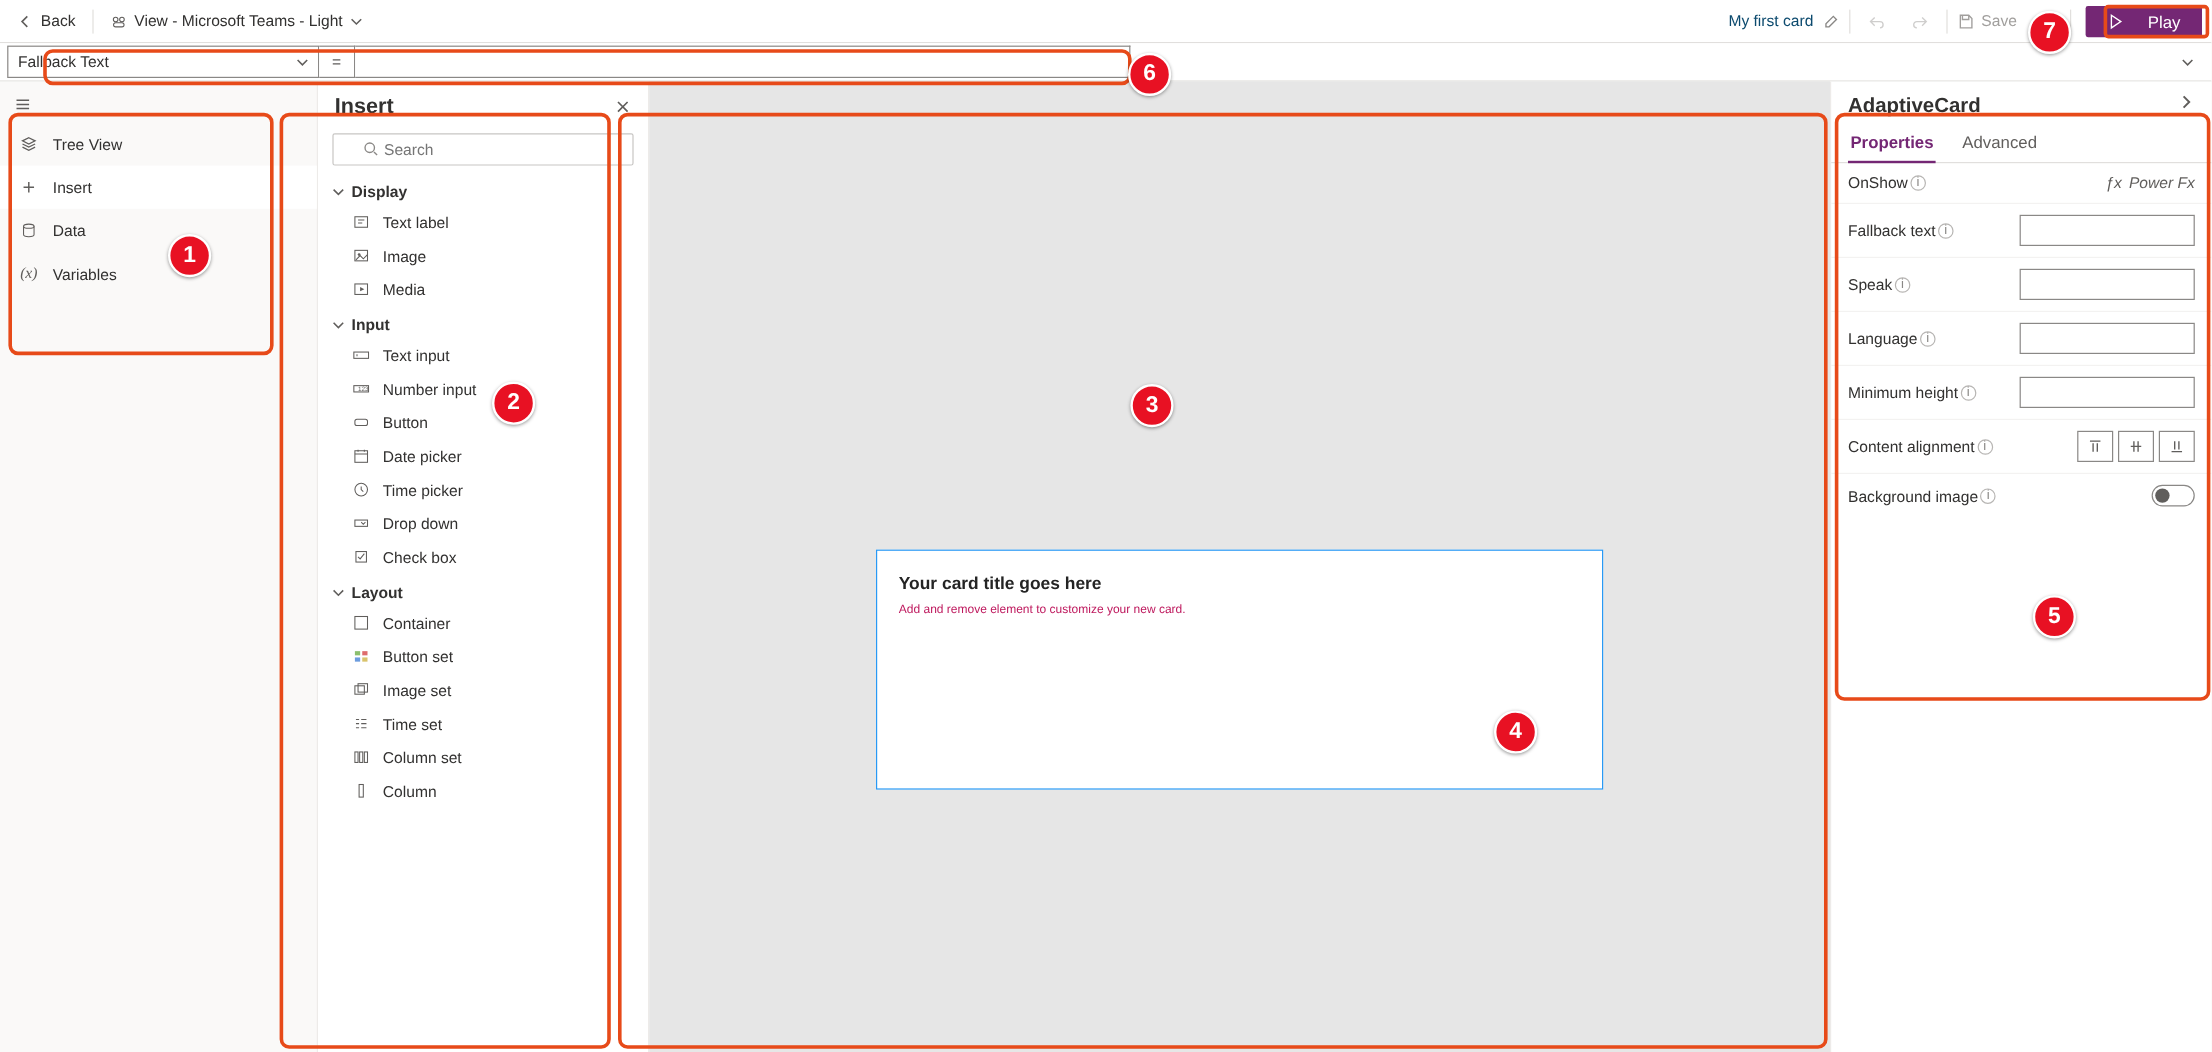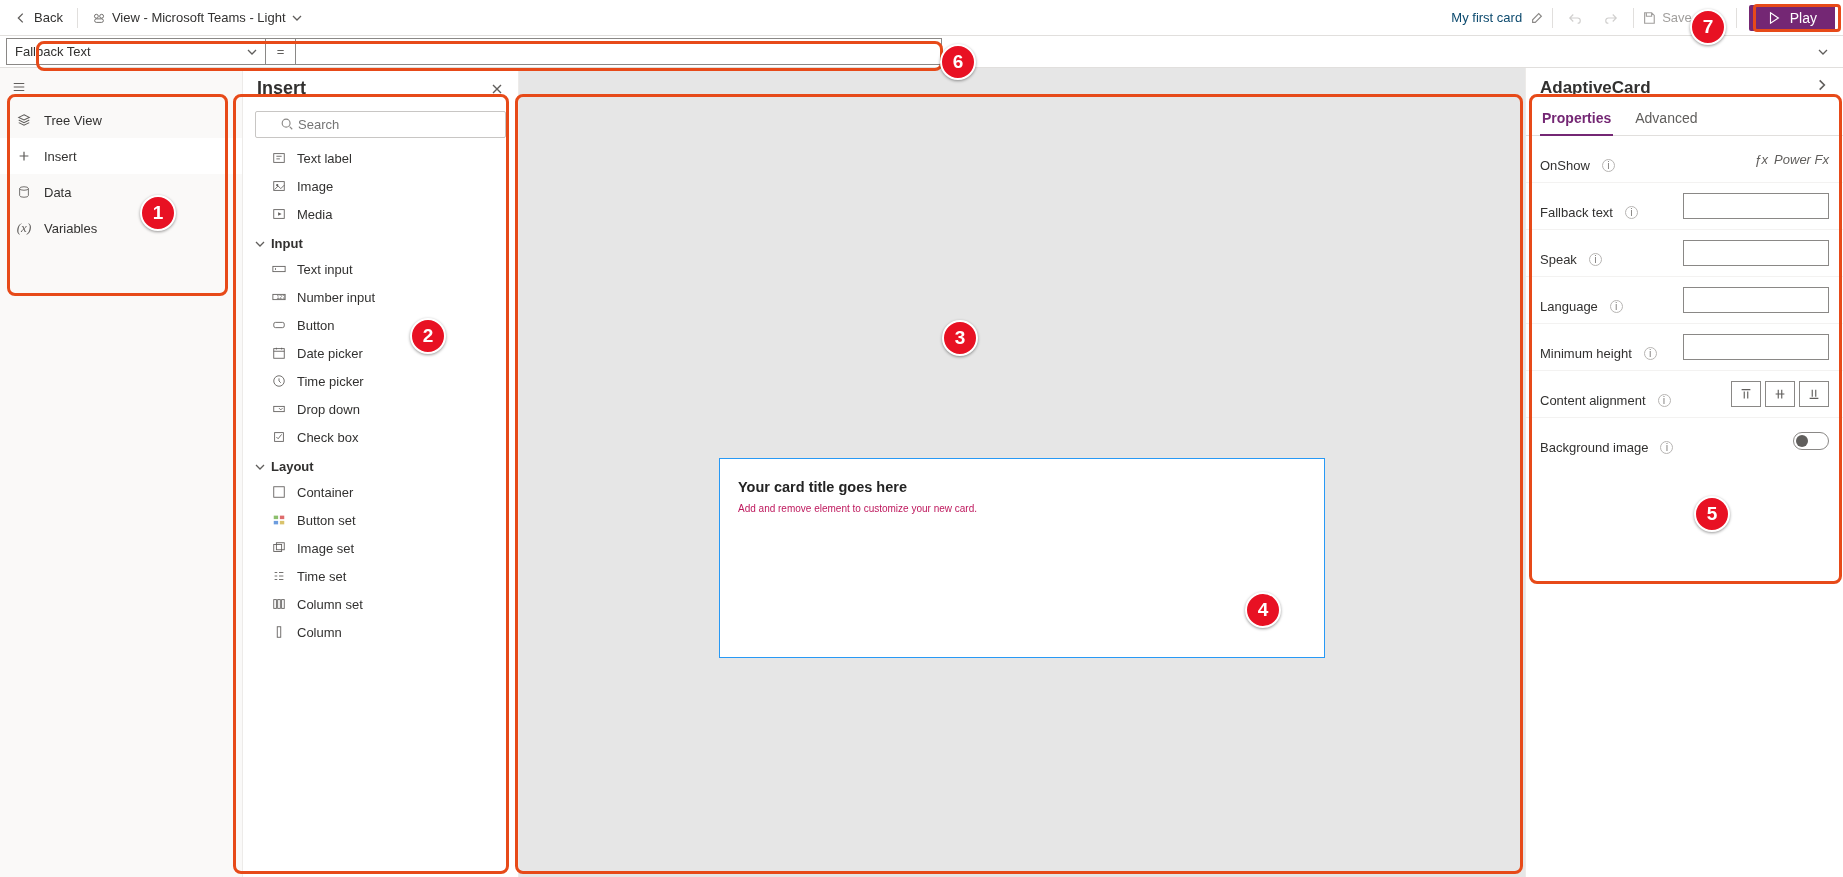--- a/index.html
+++ b/index.html
@@ -41,21 +41,21 @@
   .card-name { color:#0c4a6e; }
   .edit-pencil { color:#8a8886; cursor:pointer; }
   .tool-icon {
     width:28px; height:28px; display:flex; align-items:center; justify-content:center;
     color:#a19f9d; cursor:pointer;
   }
   .tool-icon.disabled { opacity:0.5; cursor:default; }
   .tool-label { color:#a19f9d; display:flex; align-items:center; gap:6px; cursor:default; }
   .play-btn {
     background:#742774; color:#ffffff; padding:5px 18px; font-size:14px;
-    display:flex; align-items:center; gap:9px; cursor:pointer; border-radius:2px;
+    display:flex; align-items:center; gap:20px; cursor:pointer; border-radius:2px;
     margin-left:4px;
   }
 
   
   .formula-bar {
     height: 32px;
     background:#ffffff;
     border-bottom:1px solid #e1dfdd;
     display:flex; align-items:stretch;
     padding: 2px 6px;
@@ -80,21 +80,21 @@
     color:#605e5c; cursor:pointer; margin-left:auto;
   }
 
   
   .main {
     display:flex; height: calc(100% - 68px);
   }
 
   
   .left-rail {
-    width: 243px; background:#faf9f8; border-right:1px solid #edebe9;
+    width: 265px; background:#faf9f8; border-right:1px solid #edebe9;
     padding-top:4px;
   }
   .rail-hamburger {
     padding:8px 12px; color:#605e5c; cursor:pointer;
   }
   .rail-item {
     display:flex; align-items:center; gap:12px; padding:10px 16px; cursor:pointer;
     color:#323130;
   }
   .rail-item.selected { background:#ffffff; }
@@ -161,21 +161,21 @@
     padding:8px 2px; cursor:pointer; color:#605e5c; font-size:14px;
   }
   .props-tab.active {
     color:#742774; font-weight:600; border-bottom:2px solid #742774; margin-bottom:-1px;
   }
   .prop-row {
     display:flex; align-items:center; justify-content:space-between;
     padding:9px 14px; gap:8px;
     border-bottom:1px solid #f3f2f1;
   }
-  .prop-label { display:flex; align-items:center; gap:12px; color:#323130; font-size:13px;margin-top:13px; }
+  .prop-label { display:flex; align-items:center; gap:2px; color:#323130; font-size:13px; }
   .info-icon { color:#8a8886; font-size:11px; border:1px solid #b7b5b3; border-radius:50%; width:13px; height:13px; display:inline-flex; align-items:center; justify-content:center; line-height:1; }
   .prop-input {
     width:146px; height:26px; border:1px solid #8a8886; background:#fff; padding:0 6px; font-size:13px;
   }
   .fx-display { display:flex; align-items:center; gap:6px; color:#605e5c; font-style:italic; }
   .fx-display .fx-sym { font-style:italic; }
   .align-group { display:flex; gap:4px; }
   .align-btn {
     width:30px; height:26px; border:1px solid #8a8886; display:flex; align-items:center;
     justify-content:center; cursor:pointer; background:#fff; color:#605e5c;
@@ -345,20 +345,26 @@
     <div class="search-box">
       <span>
         <svg viewBox="0 0 16 16">
             <circle cx="7" cy="7" r="4.5" fill="none" stroke="#8a8886" stroke-width="1.3"></circle>
             <path d="M11 11 L14 14" stroke="#8a8886" stroke-width="1.3"></path>
           </svg>
       </span>
       <input type="text" placeholder="Search" style="">
     </div>
 
+    <div class="cat-header">
+      <svg class="chev-svg" viewBox="0 0 10 10">
+          <path d="M1 3 L5 7 L9 3" stroke="#605e5c" stroke-width="1.3" fill="none"></path>
+        </svg>
+      <span>Display</span>
+    </div>
     <div class="cat-items">
       <div class="cat-item">
         <span class="small-icon">
             <svg viewBox="0 0 16 16">
               <rect x="2" y="3" width="12" height="10" fill="none" stroke="#605e5c"></rect>
               <path d="M5 6 H11 M5 9 H9" stroke="#605e5c"></path>
             </svg>
           </span>
         <span>Text label</span>
       </div>

